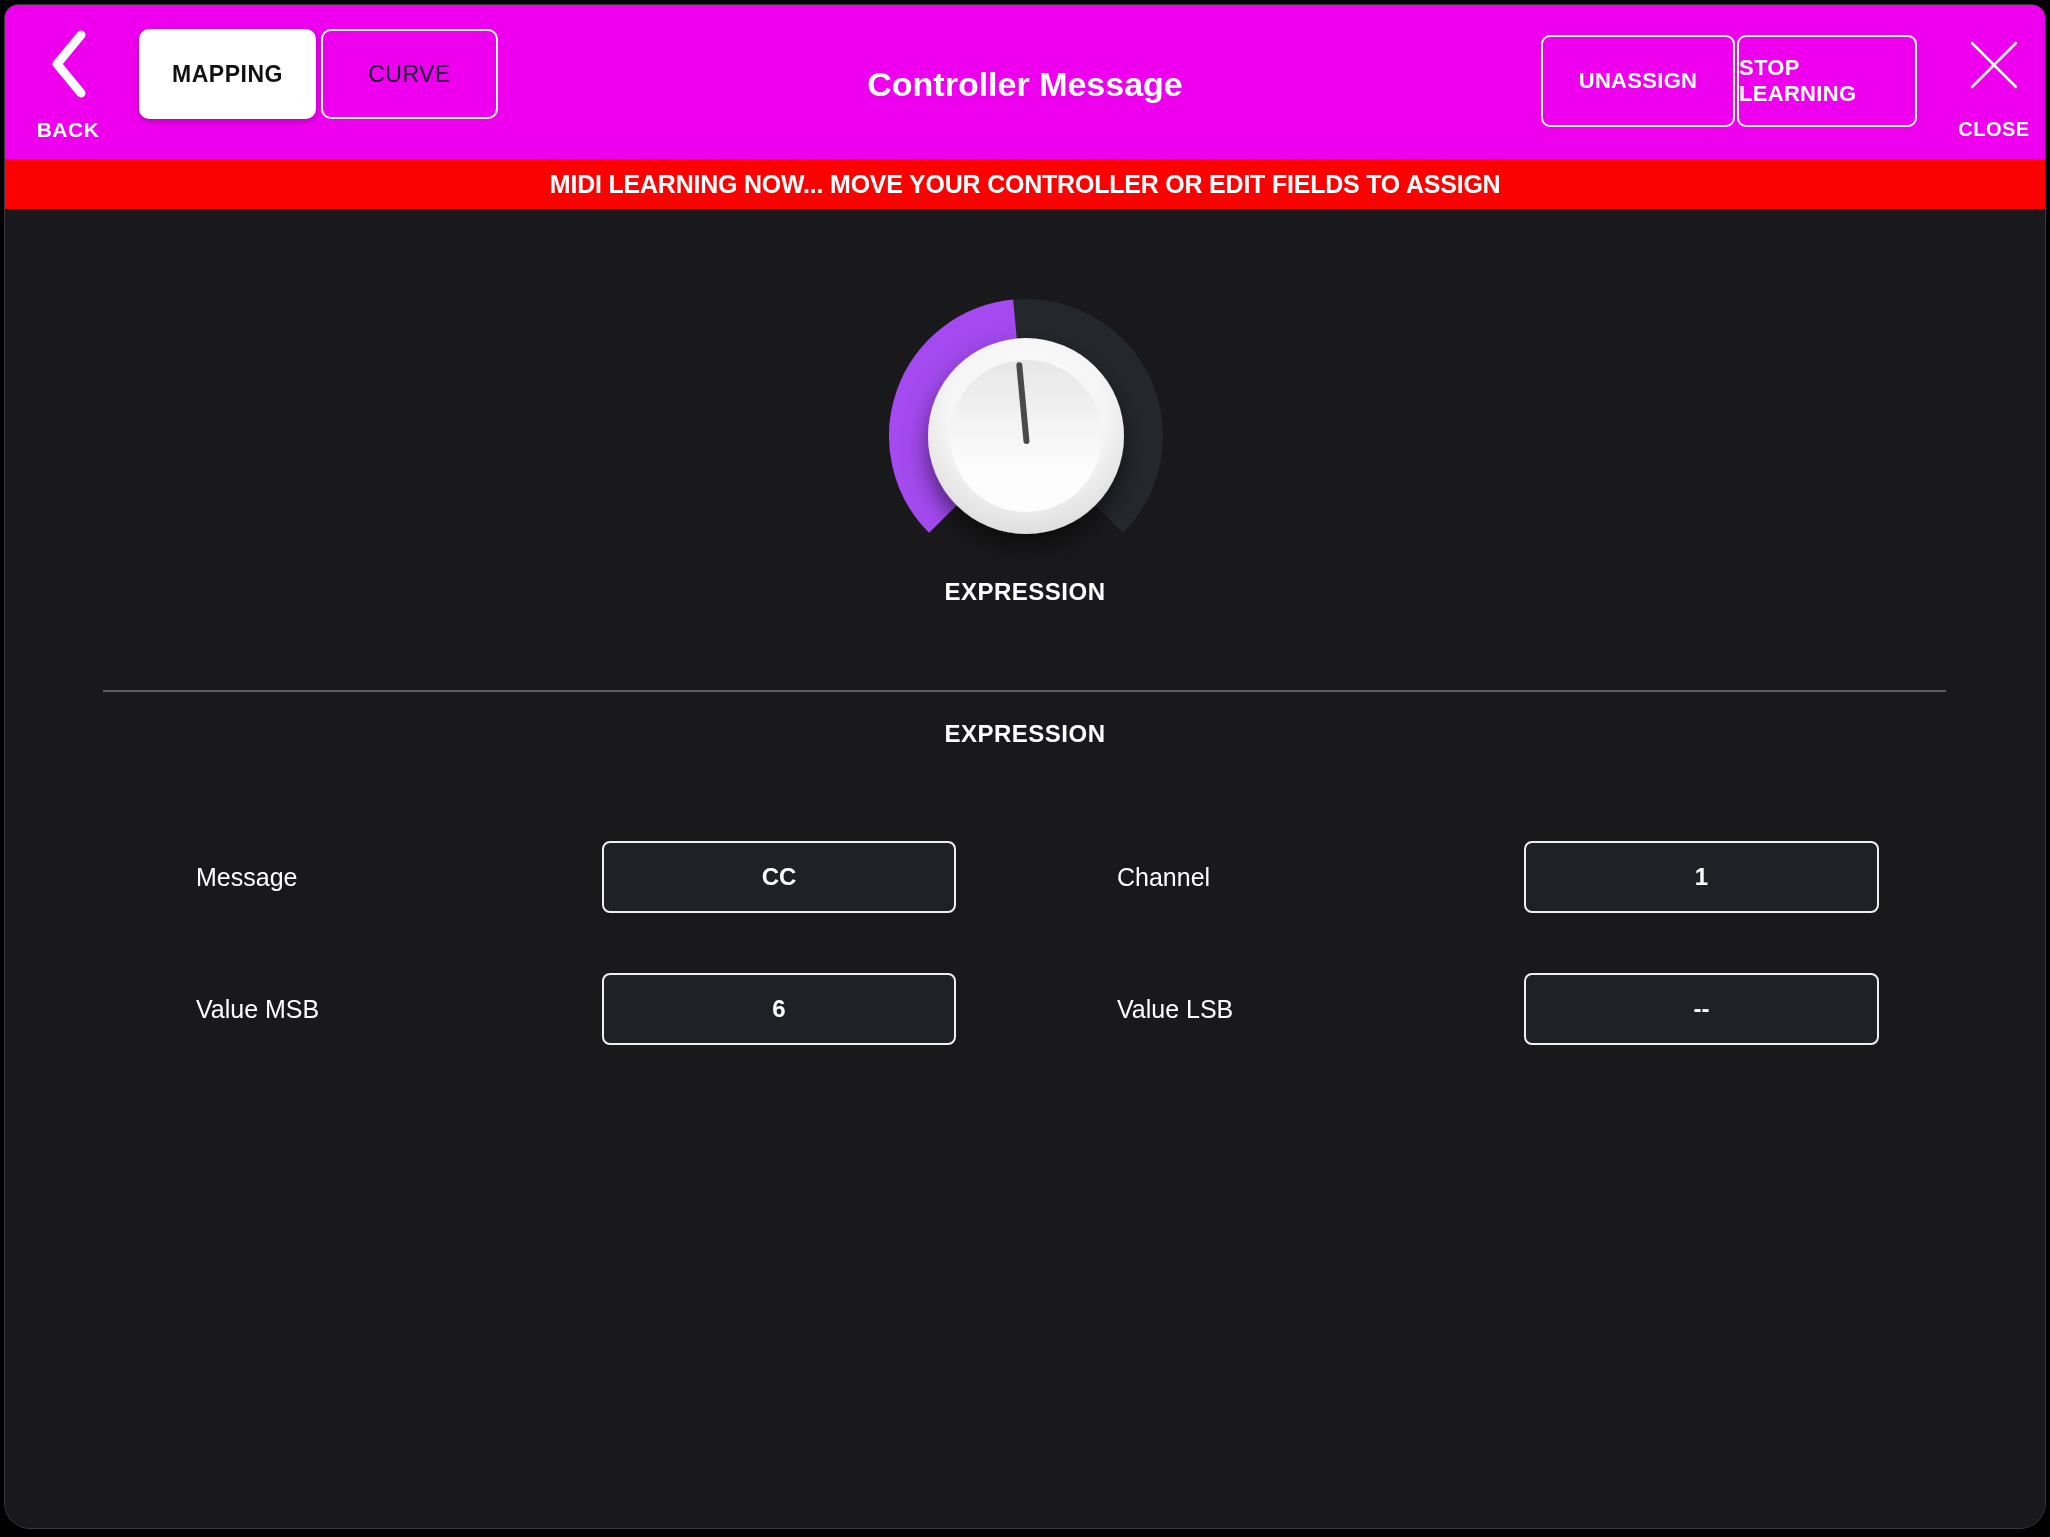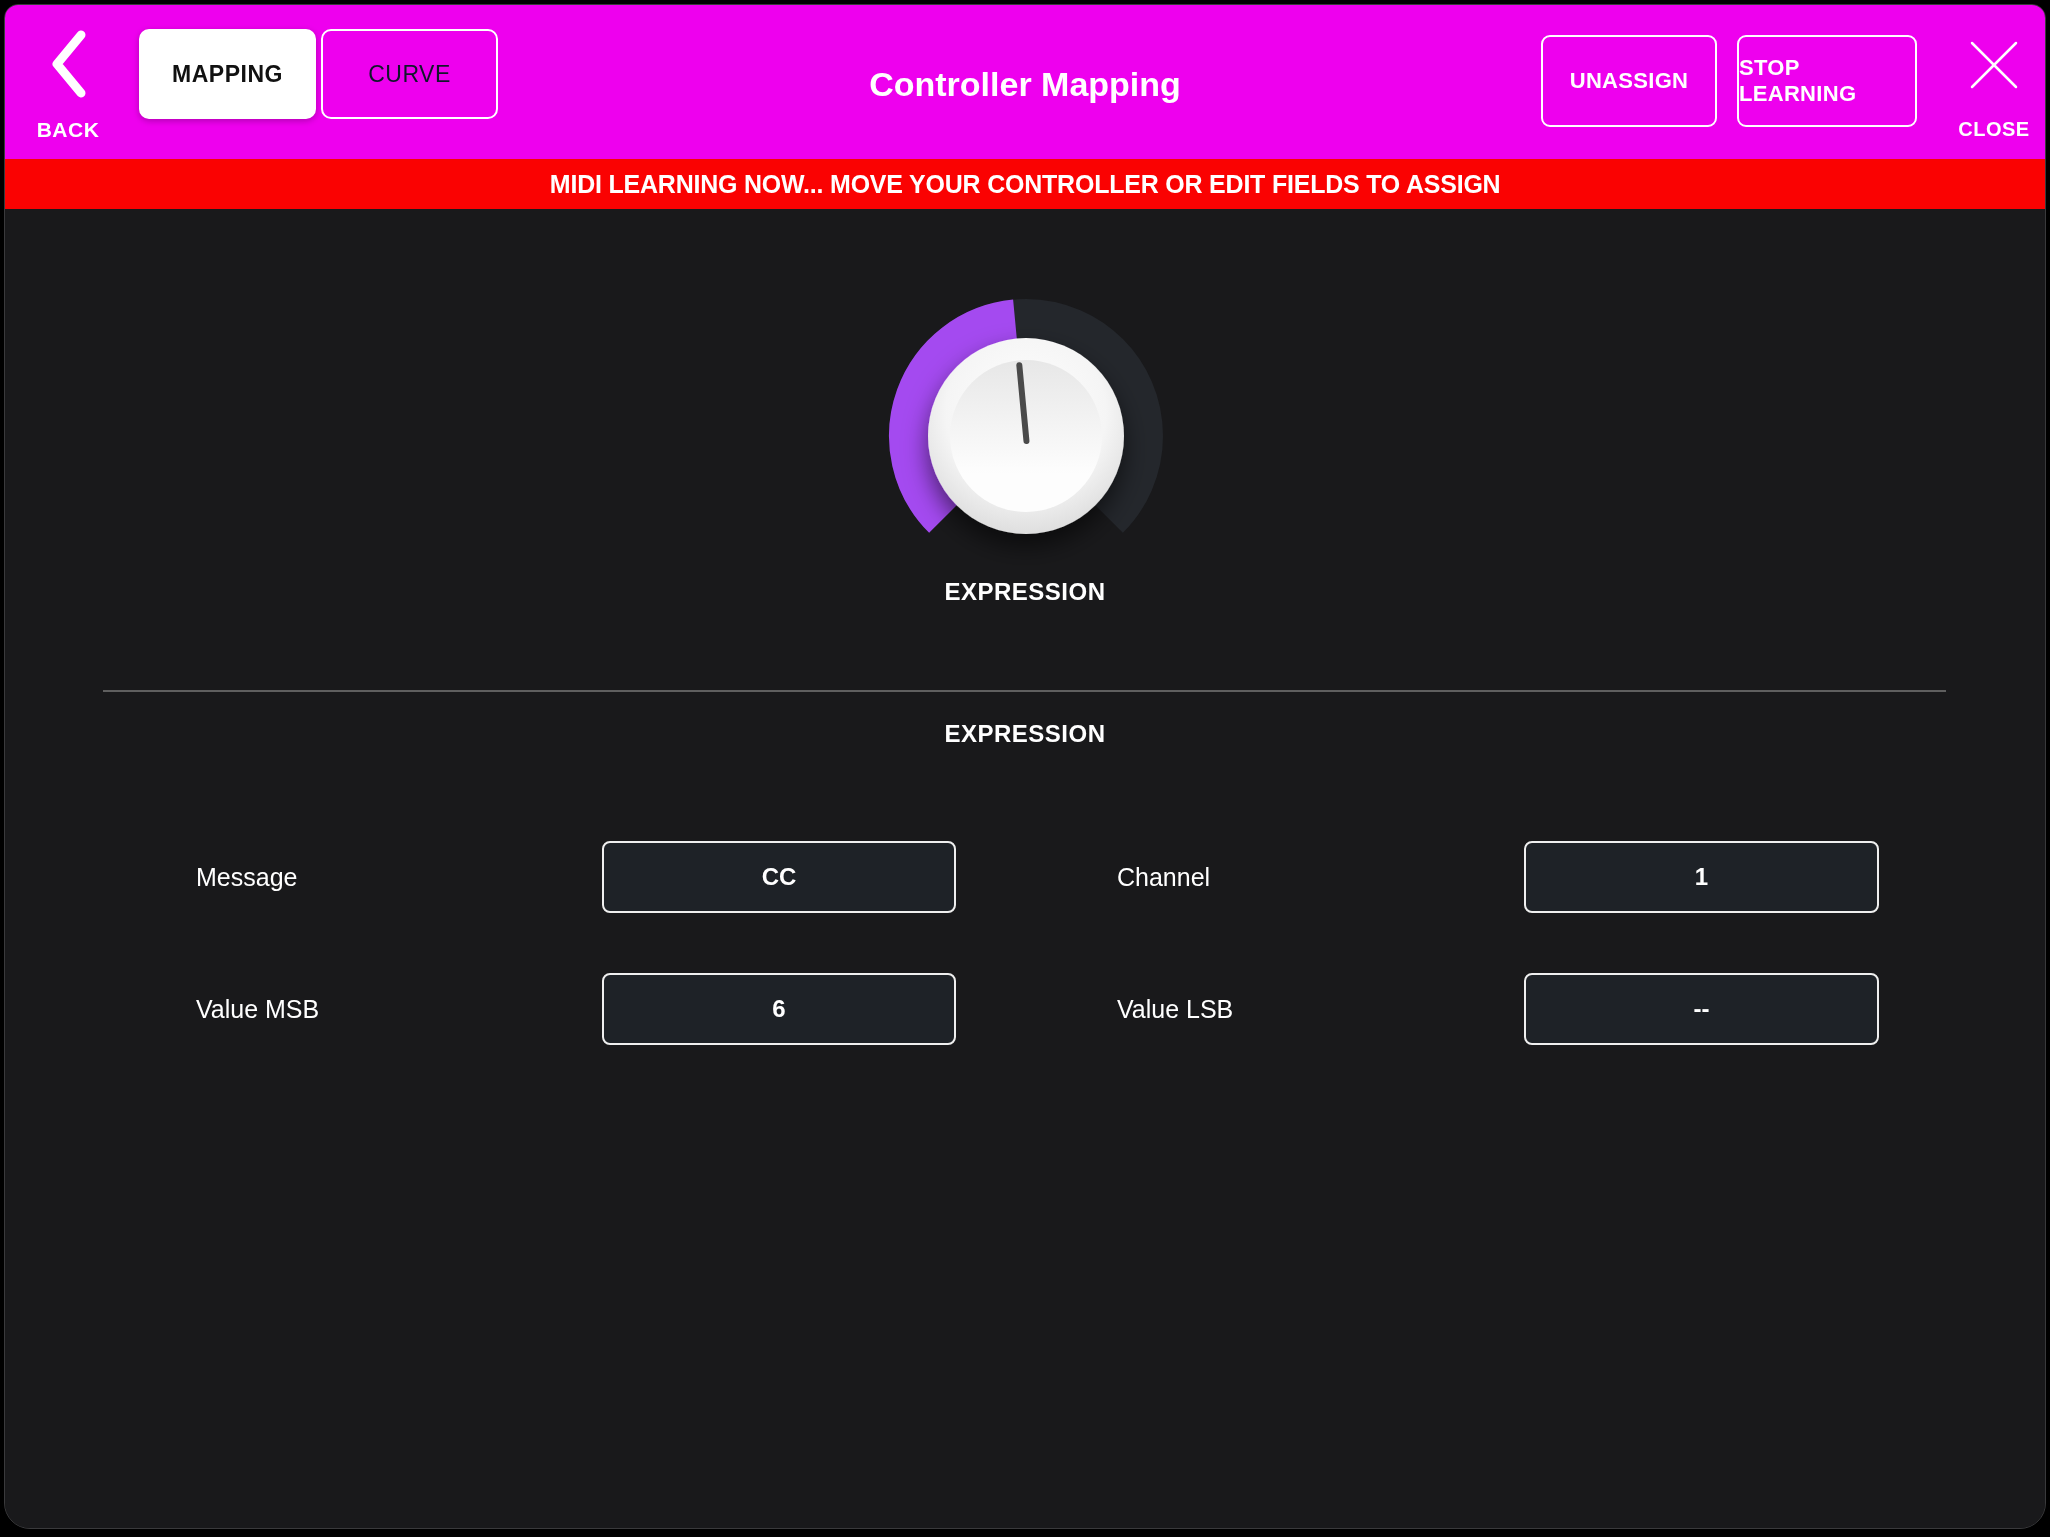--- a/index.html
+++ b/index.html
@@ -31,21 +31,21 @@
   .tabs{position:absolute;left:134px;top:24px;height:90px;display:flex;gap:5px;}
   .tab{width:177px;height:90px;border-radius:10px;display:flex;align-items:center;justify-content:center;
     font-size:23px;letter-spacing:.5px;cursor:pointer;}
   .tab.active{background:#fff;color:#111;font-weight:700;box-shadow:0 2px 6px rgba(0,0,0,.25);}
   .tab.inactive{background:transparent;color:#0f172a;font-weight:400;border:2px solid #fff;}
   .title{position:absolute;left:0;top:60px;width:100%;text-align:center;
     color:#fff;font-size:34px;font-weight:700;pointer-events:none;}
   .hdr-btn{position:absolute;top:30px;height:92px;border:2px solid #fff;border-radius:9px;
     background:transparent;color:#fff;font-weight:700;font-size:22px;letter-spacing:.3px;
     display:flex;align-items:center;justify-content:center;cursor:pointer;}
-  .btn-unassign{left:1536px;width:176px;}
+  .btn-unassign{left:1536px;width:194px;}
   .btn-stop{left:1732px;width:180px;}
   .close-group{position:absolute;left:1946px;top:0;width:86px;height:190px;cursor:pointer;}
   .close-x{position:absolute;left:16px;top:33px;}
   .close-label{position:absolute;left:0;top:113px;width:86px;text-align:center;
     color:#fff;font-size:20px;font-weight:700;letter-spacing:.5px;}
 
   
   .banner{width:100%;height:50px;background:var(--red);display:flex;align-items:center;justify-content:center;}
   .banner-text{color:#fff;font-size:26px;font-weight:700;letter-spacing:-.2px;transform:scaleX(.96);}
 
@@ -81,21 +81,21 @@
           <polyline points="38,8 14,37 38,66" fill="none" stroke="#fff" stroke-width="9" stroke-linecap="round" stroke-linejoin="round"></polyline>
         </svg>
         <div class="back-label">BACK</div>
       </div>
 
       <div class="tabs">
         <div class="tab active">MAPPING</div>
         <div class="tab inactive">CURVE</div>
       </div>
 
-      <div class="title">Controller Mapping</div>
+      <div class="title">Controller Message</div>
 
       <div class="hdr-btn btn-unassign">UNASSIGN</div>
       <div class="hdr-btn btn-stop">STOP LEARNING</div>
 
       <div class="close-group">
         <svg class="close-x" width="54" height="54" viewBox="0 0 54 54">
           <line x1="5" y1="5" x2="49" y2="49" stroke="#fff" stroke-width="2.5" stroke-linecap="round"></line>
           <line x1="49" y1="5" x2="5" y2="49" stroke="#fff" stroke-width="2.5" stroke-linecap="round"></line>
         </svg>
         <div class="close-label">CLOSE</div>

